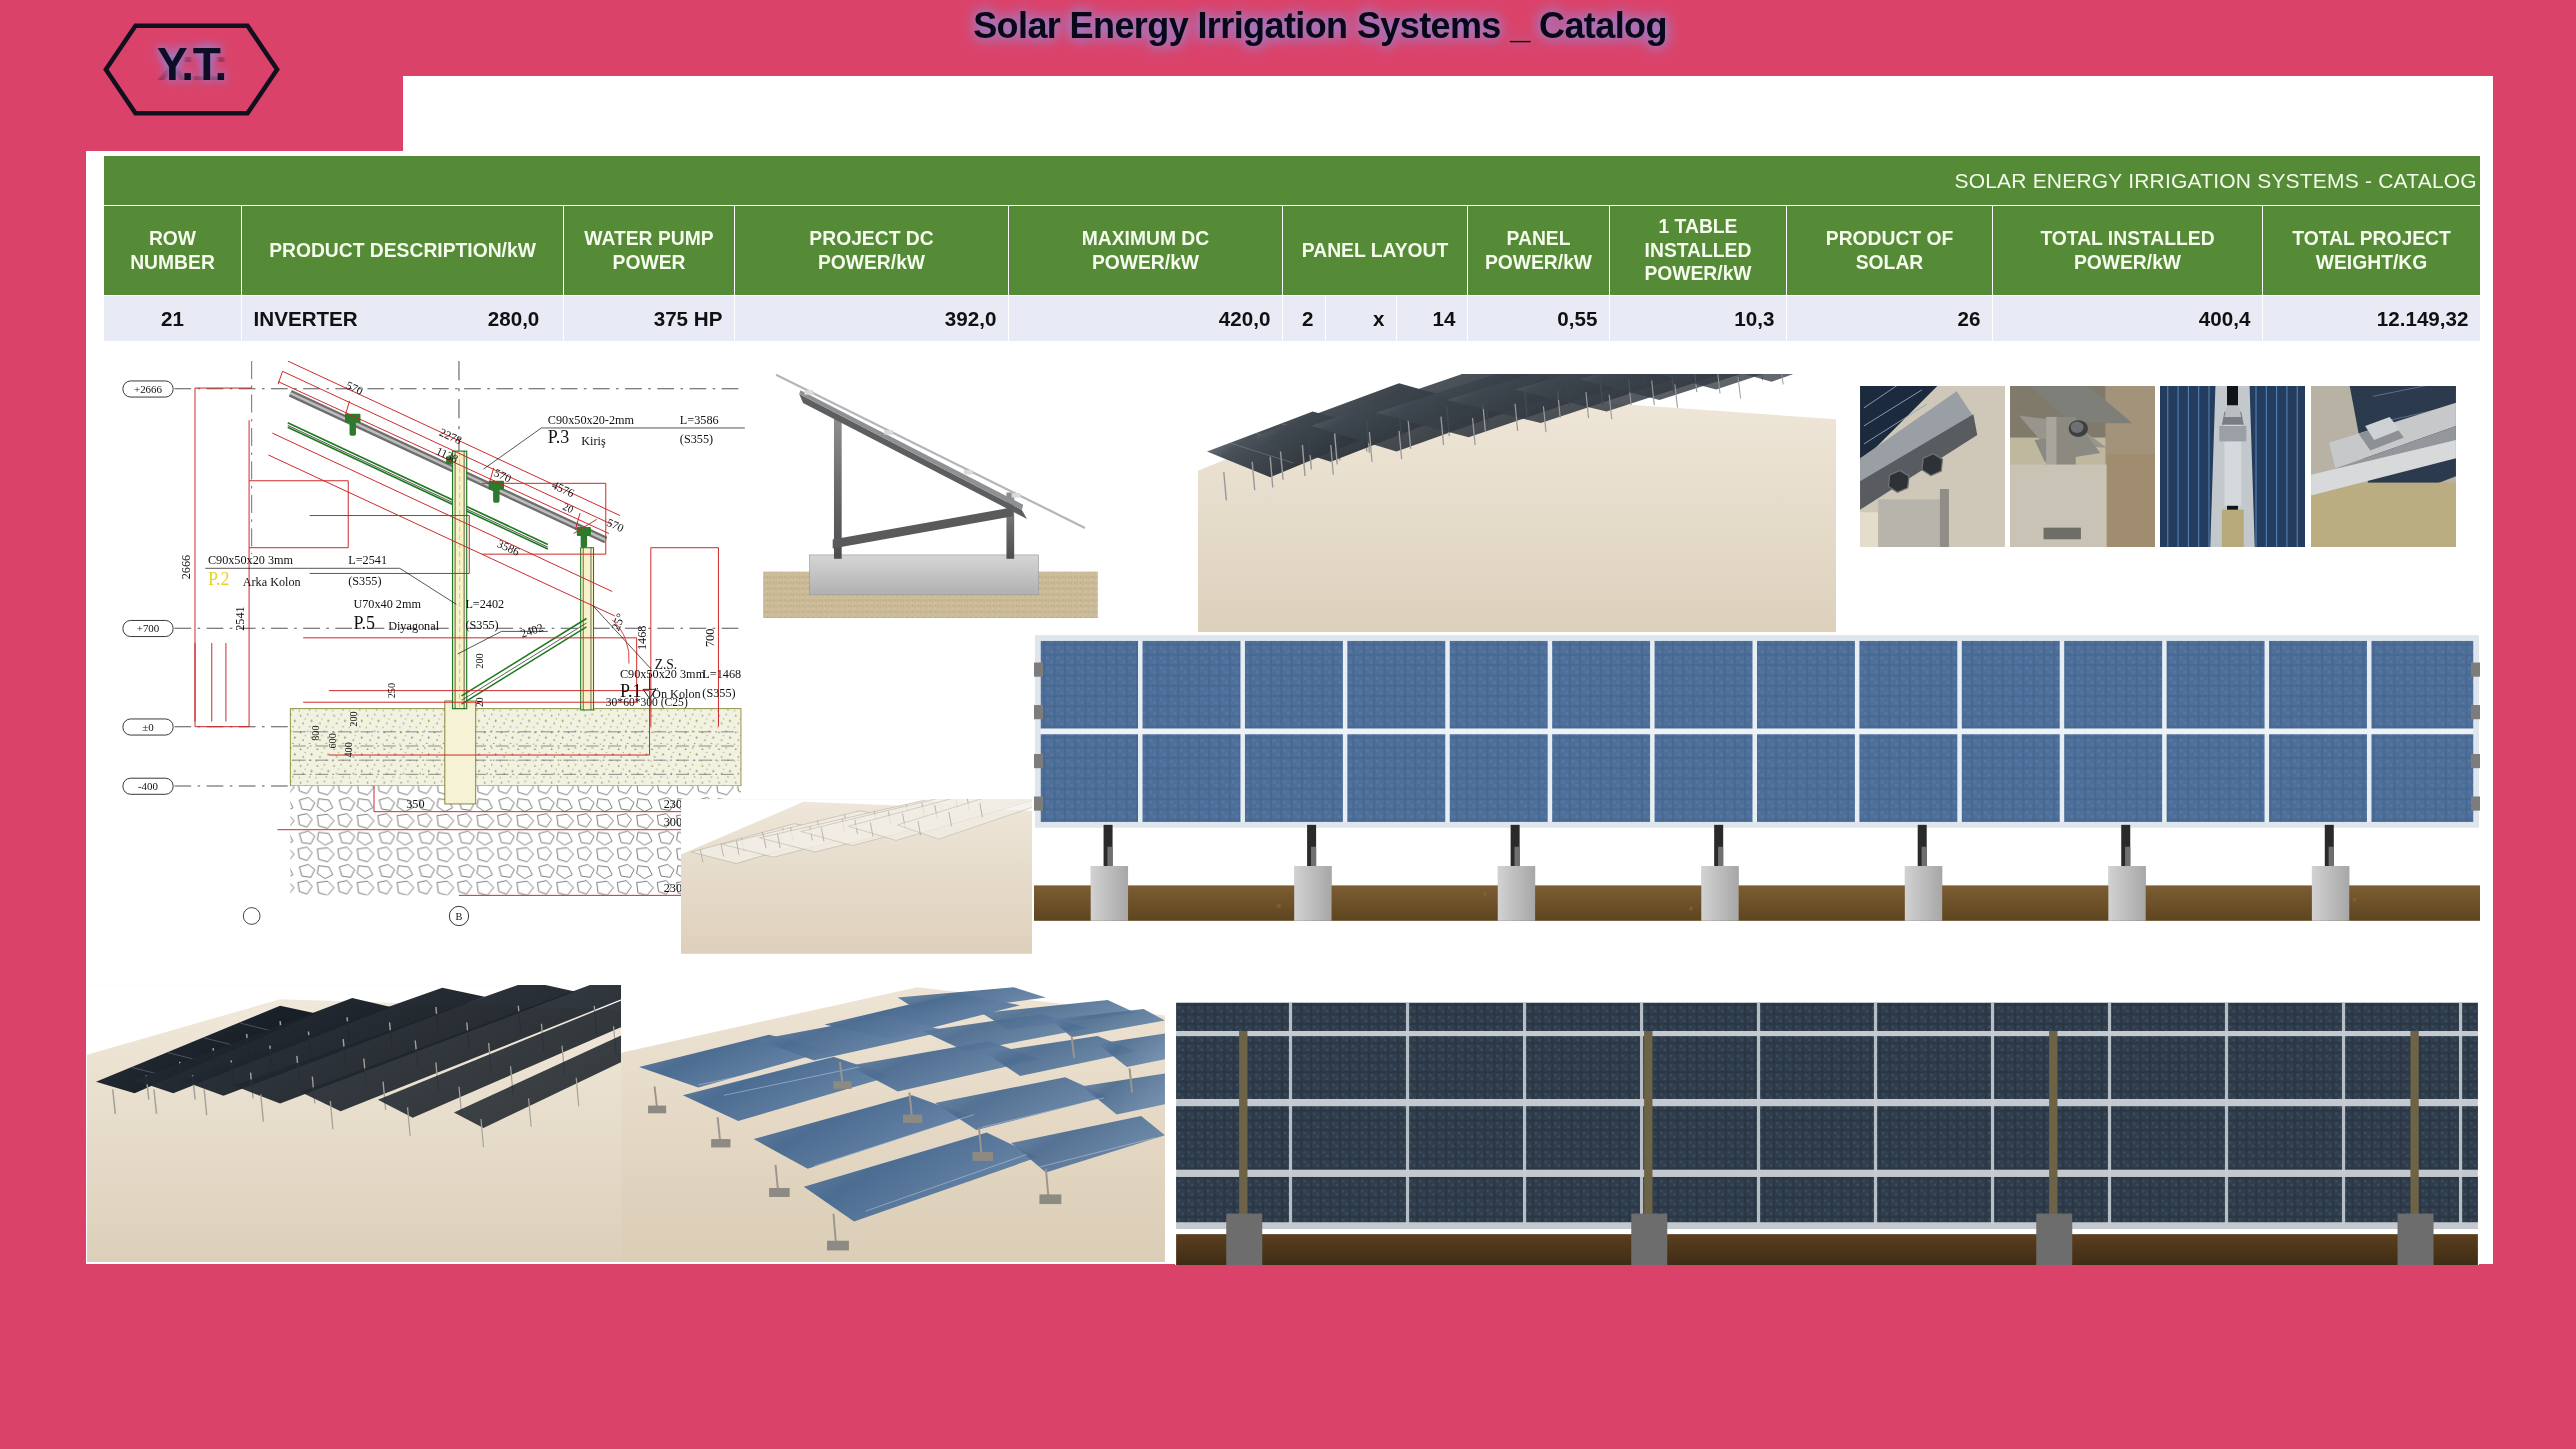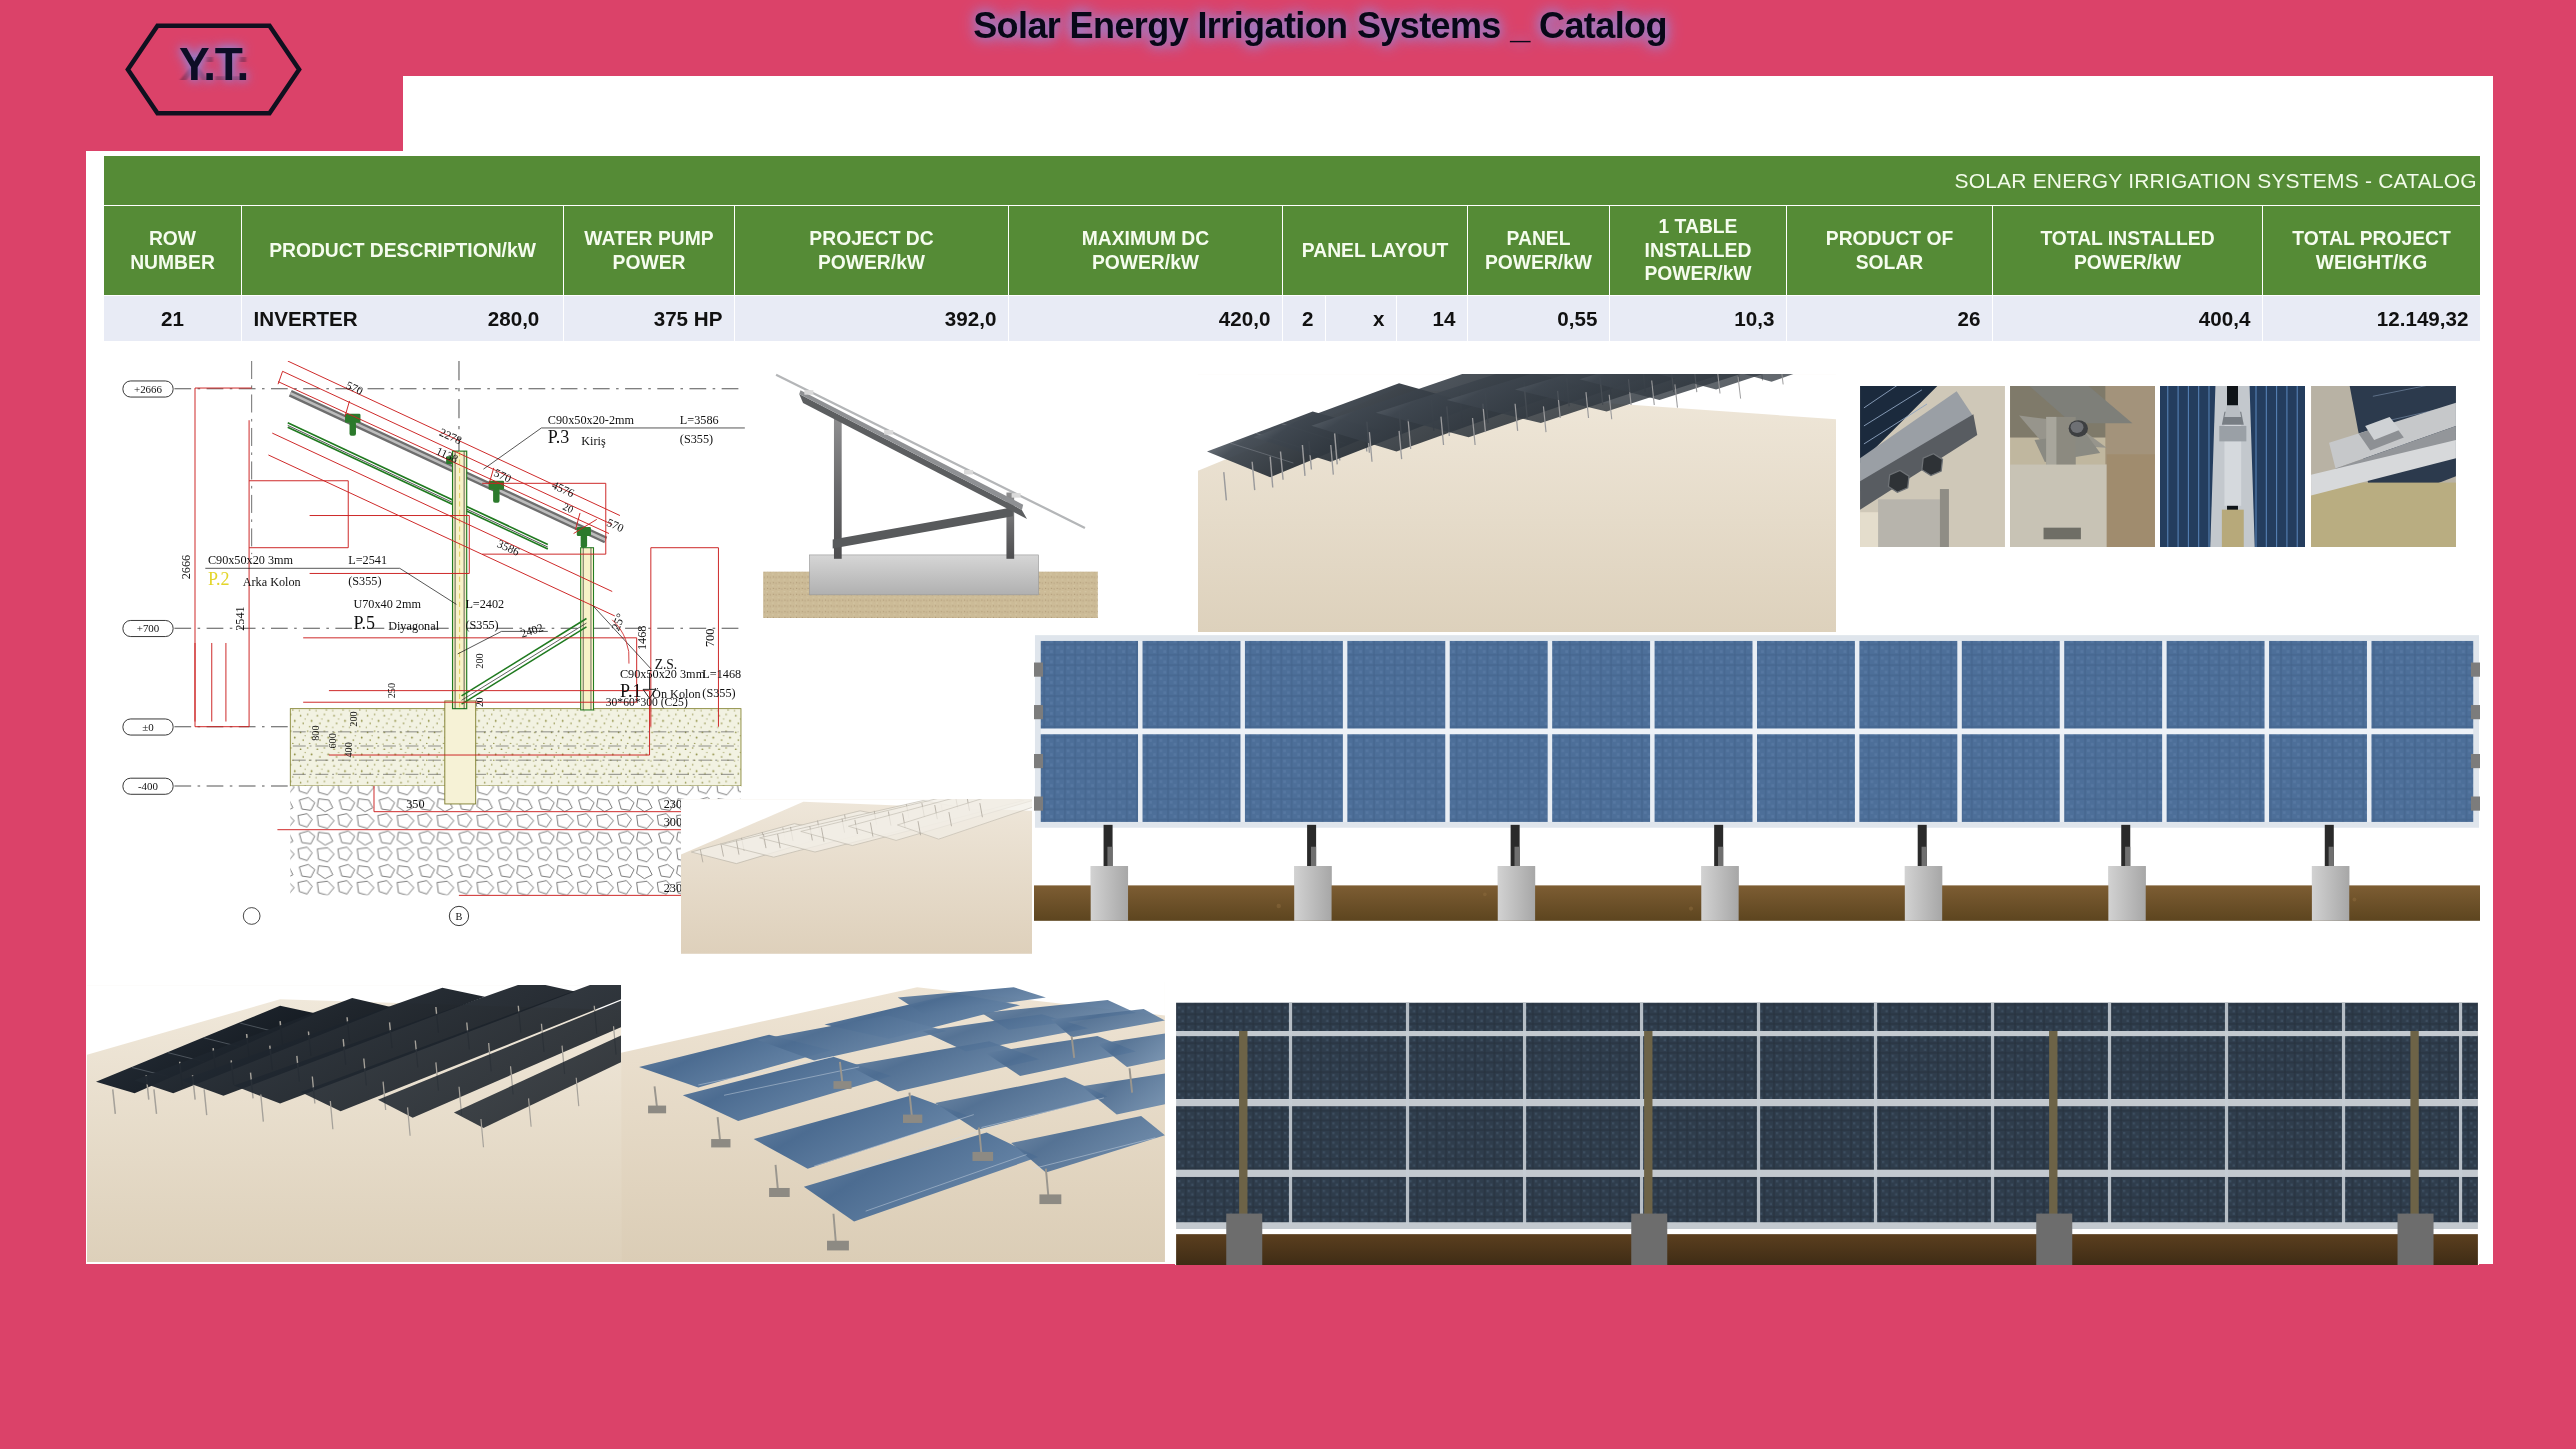--- a/index.html
+++ b/index.html
@@ -9,21 +9,21 @@
     background: #db4269;
     font-family: "Liberation Sans", sans-serif;
     position: relative;
   }
 
   
   #header-bar {
     position: absolute; left: 0; top: 0; width: 2576px; height: 77px;
   }
   #brand-logo {
-    position: absolute; left: 120px; top: 18px; width: 187px; height: 103px;
+    position: absolute; left: 98px; top: 18px; width: 187px; height: 103px;
     z-index: 30;
     text-decoration: underline;
   }
   #brand-logo .hexshape {
     position: absolute; left: 0; top: 0; width: 187px; height: 103px;
   }
   #brand-logo .hextext {
     position: absolute; left: 0; top: 19.3px; width: 187px;
     text-align: center; font-size: 46px; font-weight: 900;
     letter-spacing: -1.3px; color: #0d0d25;

